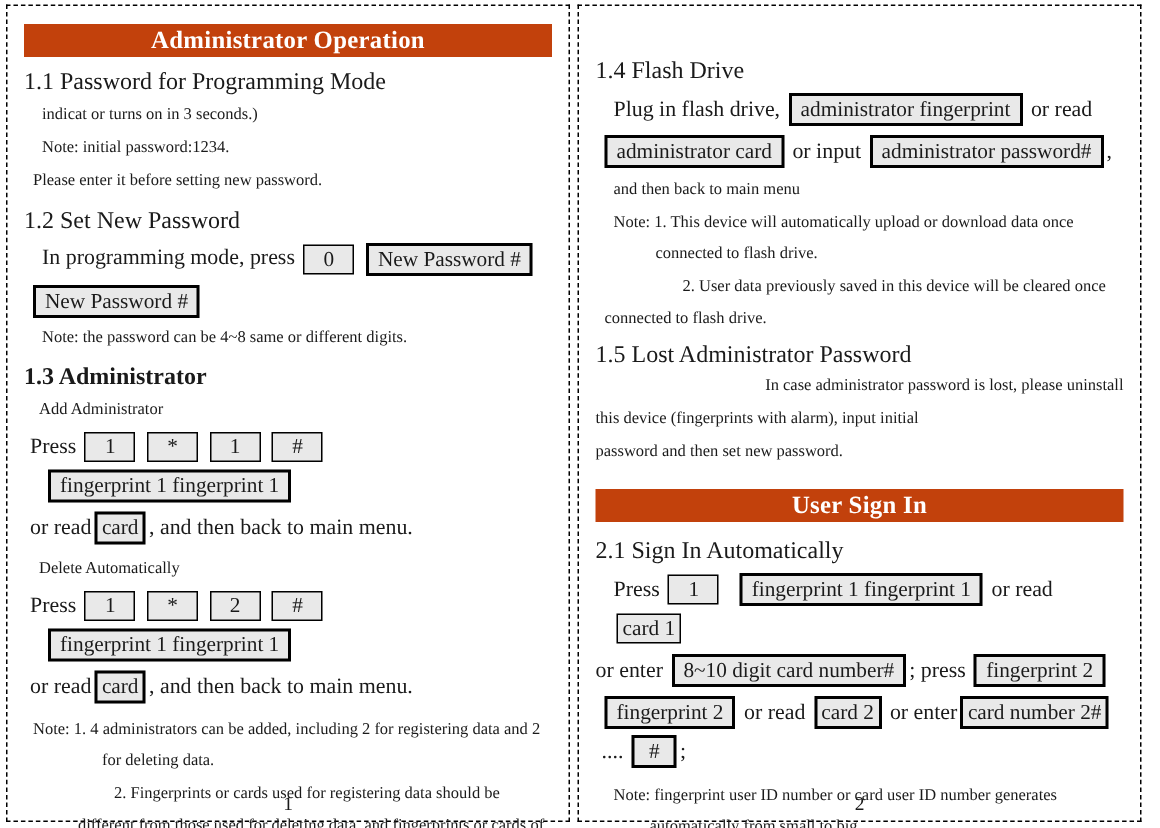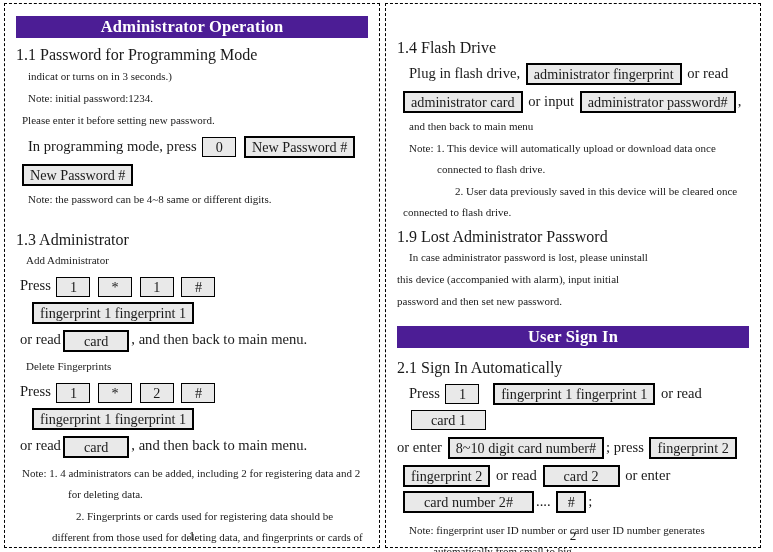--- a/index.html
+++ b/index.html
@@ -25,21 +25,21 @@
     box-sizing: border-box;
     border: 1px dashed #000;
     margin: 3px 3px 4px 4px;
     width: 376px;
     height: 545px;
     padding: 10px 11px 0 11px;
   }
   .page.right { margin-left: 2px; }
 
   .banner {
-    background: #4c1d95;
+    background: #c2410c;
     color: #ffffff;
     font-weight: bold;
     font-size: 16.5px;
     text-align: center;
     letter-spacing: 0.2px;
     line-height: 22px;
     height: 22px;
     margin: 2px 0 7px 0;
   }
   .banner.second {
@@ -84,21 +84,21 @@
     margin: 2px 0 2px 0;
   }
   .row.ind { margin-left: 12px; }
   .row.ind-s { margin-left: 4px; }
 
   
   .box {
     display: inline-block;
     background: #e9e9e9;
     border: 1px solid #000;
-    padding: 0 19px;
+    padding: 0 3px;
     margin: 0 2px;
     line-height: 18px;
     vertical-align: middle;
     white-space: nowrap;
     font-size: 14.2px;
   }
   .box.thick { border-width: 2px; }
   .box.key {
     min-width: 20px;
     text-align: center;
@@ -122,45 +122,46 @@
 
   <div class="page left">
 
     <div class="banner">Administrator Operation</div>
 
     <div class="h">1.1 Password for Programming Mode</div>
     <div class="p ind">indicat or turns on in 3 seconds.)</div>
     <div class="p ind">Note: initial password:1234.</div>
     <div class="p ind2">Please enter it before setting new password.</div>
 
+    <div class="h" style="margin-top:7px;">1.2 Set New Password</div>
     <div class="row ind">
       <span>In programming mode, press</span>
       <span class="box key">0</span>
       <span class="box thick wide">New Password #</span>
     </div>
     <div class="row ind-s">
       <span class="box thick wide">New Password #</span>
     </div>
     <div class="p ind">Note: the password can be 4~8 same or different digits.</div>
 
-    <div class="h" style="margin-top:20px;">1.3 Administrator</div>
+    <div class="h" style="margin-top:6px;font-weight:bold;">1.3 Administrator</div>
     <div class="sub">Add Administrator</div>
     <div class="row ind-s">
       <span>Press</span>
       <span class="box key">1</span>
       <span class="box key">*</span>
       <span class="box key">1</span>
       <span class="box key">#</span>
       <span class="box thick wide" style="margin-left:12px;">fingerprint 1 fingerprint 1</span>
     </div>
     <div class="row ind-s">
       <span>or read</span><span class="box thick">card</span><span>, and then back to main menu.</span>
     </div>
 
-    <div class="sub" style="margin-top:4px;">Delete Fingerprints</div>
+    <div class="sub" style="margin-top:4px;">Delete Automatically</div>
     <div class="row ind-s">
       <span>Press</span>
       <span class="box key">1</span>
       <span class="box key">*</span>
       <span class="box key">2</span>
       <span class="box key">#</span>
       <span class="box thick wide" style="margin-left:12px;">fingerprint 1 fingerprint 1</span>
     </div>
     <div class="row ind-s">
       <span>or read</span><span class="box thick">card</span><span>, and then back to main menu.</span>
@@ -182,23 +183,23 @@
     </div>
     <div class="row ind-s">
       <span class="box thick wide">administrator card</span>
       <span>or input</span>
       <span class="box thick wide">administrator password#</span><span>,</span>
     </div>
     <div class="p ind">and then back to main menu</div>
     <div class="p hang" style="padding-left:34px;text-indent:-28px;">Note: 1. This device will automatically upload or download data once connected to flash drive.</div>
     <div class="p note-ind" style="text-indent:52px;padding-left:0;">2. User data previously saved in this device will be cleared once connected to flash drive.</div>
 
-    <div class="h" style="margin-top:4px;">1.9 Lost Administrator Password</div>
-    <div class="p" style="margin-left:12px;">In case administrator  password is lost, please uninstall</div>
-    <div class="p">this device (accompanied with alarm), input initial</div>
+    <div class="h" style="margin-top:4px;">1.5 Lost Administrator Password</div>
+    <div class="p" style="margin-left:12px;text-align:right;">In case administrator  password is lost, please uninstall</div>
+    <div class="p">this device (fingerprints with alarm), input initial</div>
     <div class="p">password and then set new password.</div>
 
     <div class="banner second">User Sign In</div>
 
     <div class="h">2.1 Sign In Automatically</div>
     <div class="row ind">
       <span>Press</span>
       <span class="box key">1</span>
       <span class="box thick wide" style="margin-left:8px;">fingerprint 1  fingerprint 1</span>
       <span>or read</span>

